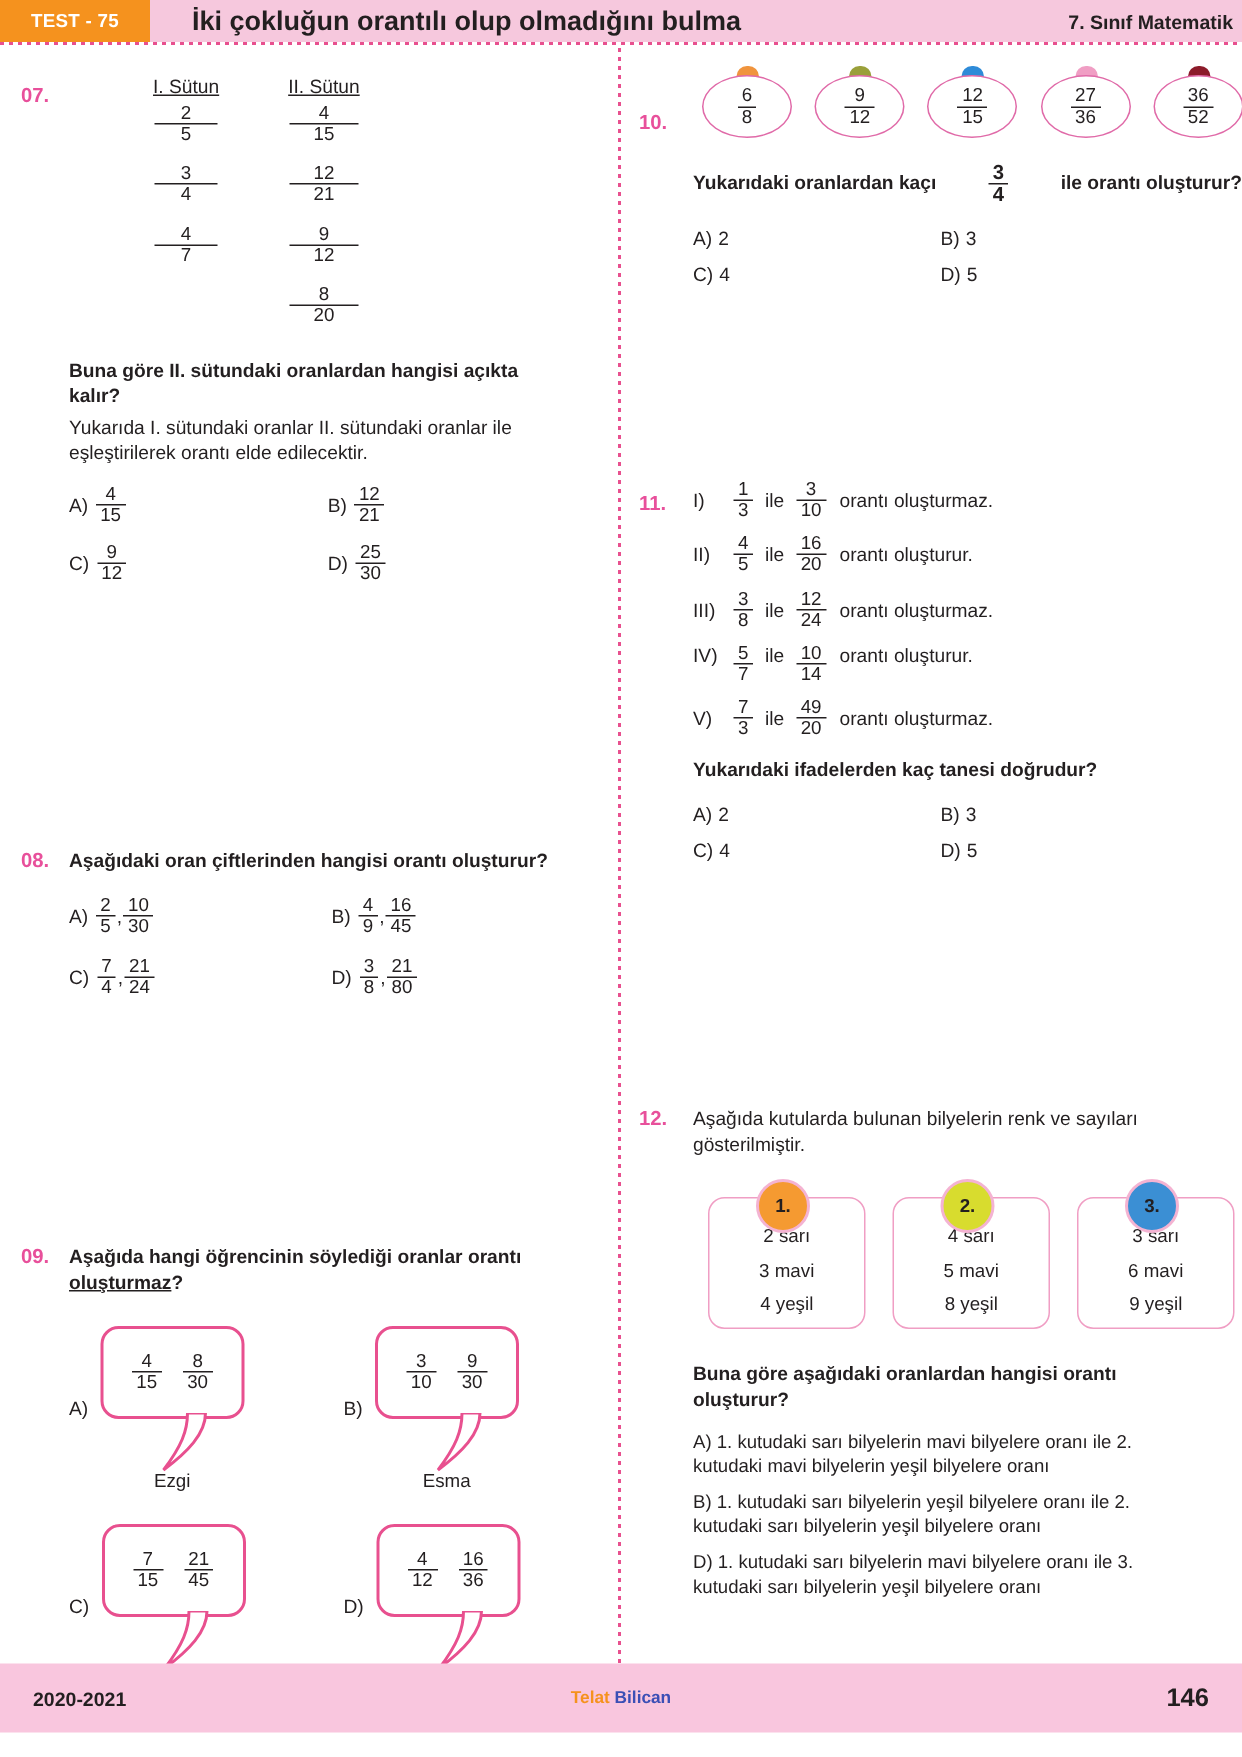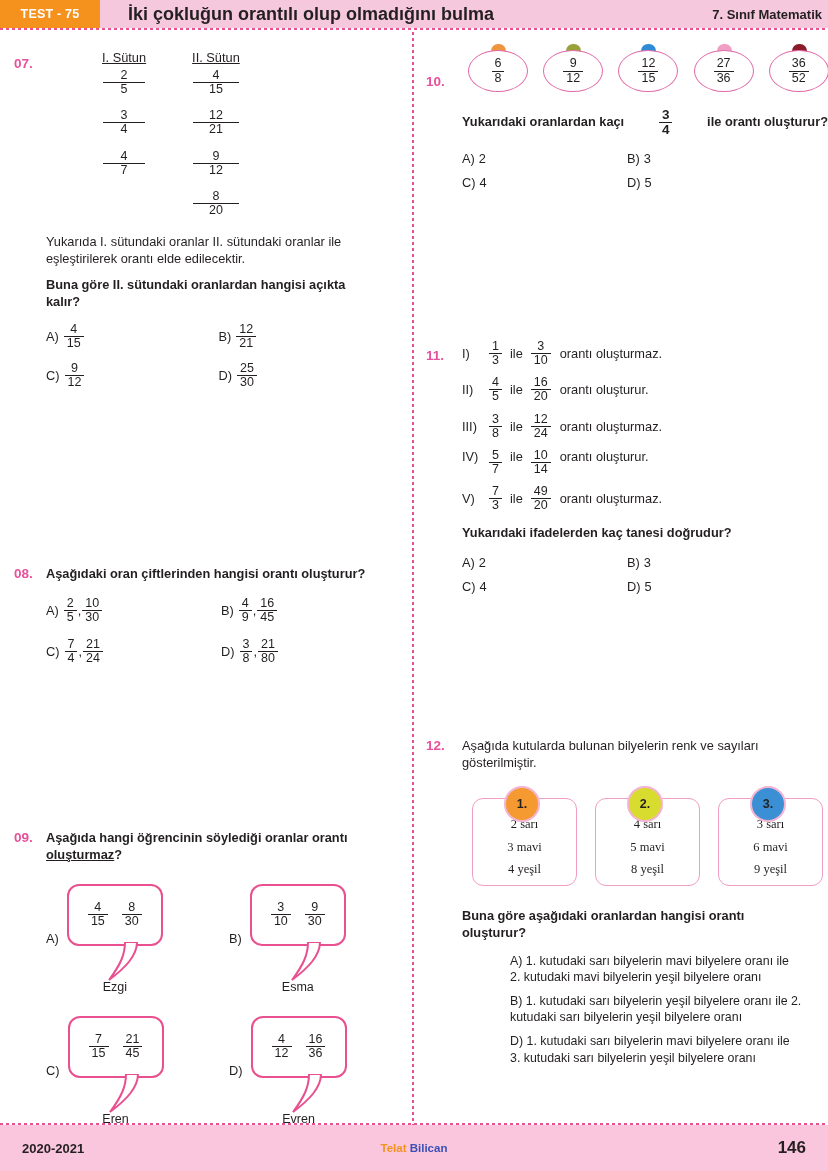--- a/index.html
+++ b/index.html
@@ -42,21 +42,21 @@
   .col{position:absolute;top:32px;}
   .col-left{left:0;width:412px;}
   .col-right{left:414px;width:414px;}
 
   
   .footer-rule{
     position:absolute;left:0;bottom:46px;width:828px;height:2px;
     background-image:repeating-linear-gradient(to right,#e8508f 0,#e8508f 3px,transparent 3px,transparent 6px);
   }
   .footer{
-    position:absolute;left:0;bottom:0;width:828px;height:46px;
+    position:absolute;left:0;bottom:16px;width:828px;height:46px;
     background:#f9c6de;display:flex;align-items:center;
   }
   .footer-year{margin-left:22px;font-size:13px;font-weight:bold;color:#231f20;}
   .footer-center{position:absolute;left:0;width:828px;text-align:center;font-size:11.5px;font-weight:bold;}
   .footer-center .fc-a{color:#f5921e;}
   .footer-center .fc-b{color:#3b4fb5;}
   .footer-page{margin-left:auto;margin-right:22px;font-size:17px;font-weight:bold;color:#231f20;}
 
   
   .q{position:absolute;}
@@ -113,28 +113,28 @@
     border-radius:7px 7px 2px 2px;
   }
 
   
   .box-row{display:flex;gap:18px;margin-left:4px;}
   .bilye-box{position:relative;width:105px;}
   .bilye-card{
     width:105px;height:88px;border:1.6px solid #f09ec4;border-radius:11px;background:#fff;
     padding-top:14px;box-sizing:border-box;text-align:center;
   }
-  .bilye-card div{font-size:12.5px;line-height:1.82;font-family:Liberation Serif, serif;}
+  .bilye-card div{font-size:12.5px;line-height:1.82;}
   .bilye-circle{
     position:absolute;left:32px;top:-12px;width:32px;height:32px;border-radius:50%;
     border:2px solid #f4b3d2;
     display:flex;align-items:center;justify-content:center;
     font-size:12.5px;font-weight:bold;color:#231f20;
   }
-  .opt-para{font-size:12.4px;line-height:1.34;margin-bottom:7px;margin-left:48px;}
+  .opt-para{font-size:12.4px;line-height:1.34;margin-bottom:7px;}
 </style>
 </head>
 <body>
 
 <div class="header">
   <div class="test-badge">TEST - 75</div>
   <div class="header-title">İki çokluğun orantılı olup olmadığını bulma</div>
   <div class="header-right">7. Sınıf Matematik</div>
 </div>
 <div class="header-rule"></div>
@@ -193,22 +193,22 @@
             <div class="fraccell">
                 <span class="frac">
                   <span class="num">8</span>
                   <span class="den">20</span>
                 </span>
               </div>
           </div>
         </div>
       </div>
 
+      <div class="qstem b" style="width:330px;margin-top:9px;">Buna göre II. sütundaki oranlardan hangisi açıkta kalır?</div>
       <div class="qstem" style="width:330px;margin-top:4px;">Yukarıda I. sütundaki oranlar II. sütundaki oranlar ile eşleştirilerek orantı elde edilecektir.</div>
-      <div class="qstem b" style="width:330px;margin-top:9px;">Buna göre II. sütundaki oranlardan hangisi açıkta kalır?</div>
 
       <div class="answers" style="margin-top:12px;width:345px;">
         <div class="ans" style="margin-bottom:12px;">
           <span class="lbl">A)</span>
           <span class="frac">
               <span class="num">4</span>
               <span class="den">15</span>
             </span>
         </div>
         <div class="ans" style="margin-bottom:12px;">
@@ -463,21 +463,21 @@
             <span>4</span>
           </div>
         <div class="ans">
             <span class="lbl">D)</span>
             <span>5</span>
           </div>
       </div>
     </div>
   </div>
 
-  <div class="q" style="left:0;top:308px;width:414px;">
+  <div class="q" style="left:0;top:288px;width:414px;">
     <div class="qnum" style="left:12px;top:8px;">11.</div>
     <div class="qbody" style="margin-left:48px;">
 
       <div style="display:flex;align-items:center;margin-bottom:9px;">
         <span style="width:26px;font-size:12.8px;">I)</span>
         <span class="frac">
             <span class="num">1</span>
             <span class="den">3</span>
           </span>
         <span style="margin:0 7px;font-size:12.8px;">ile</span>

